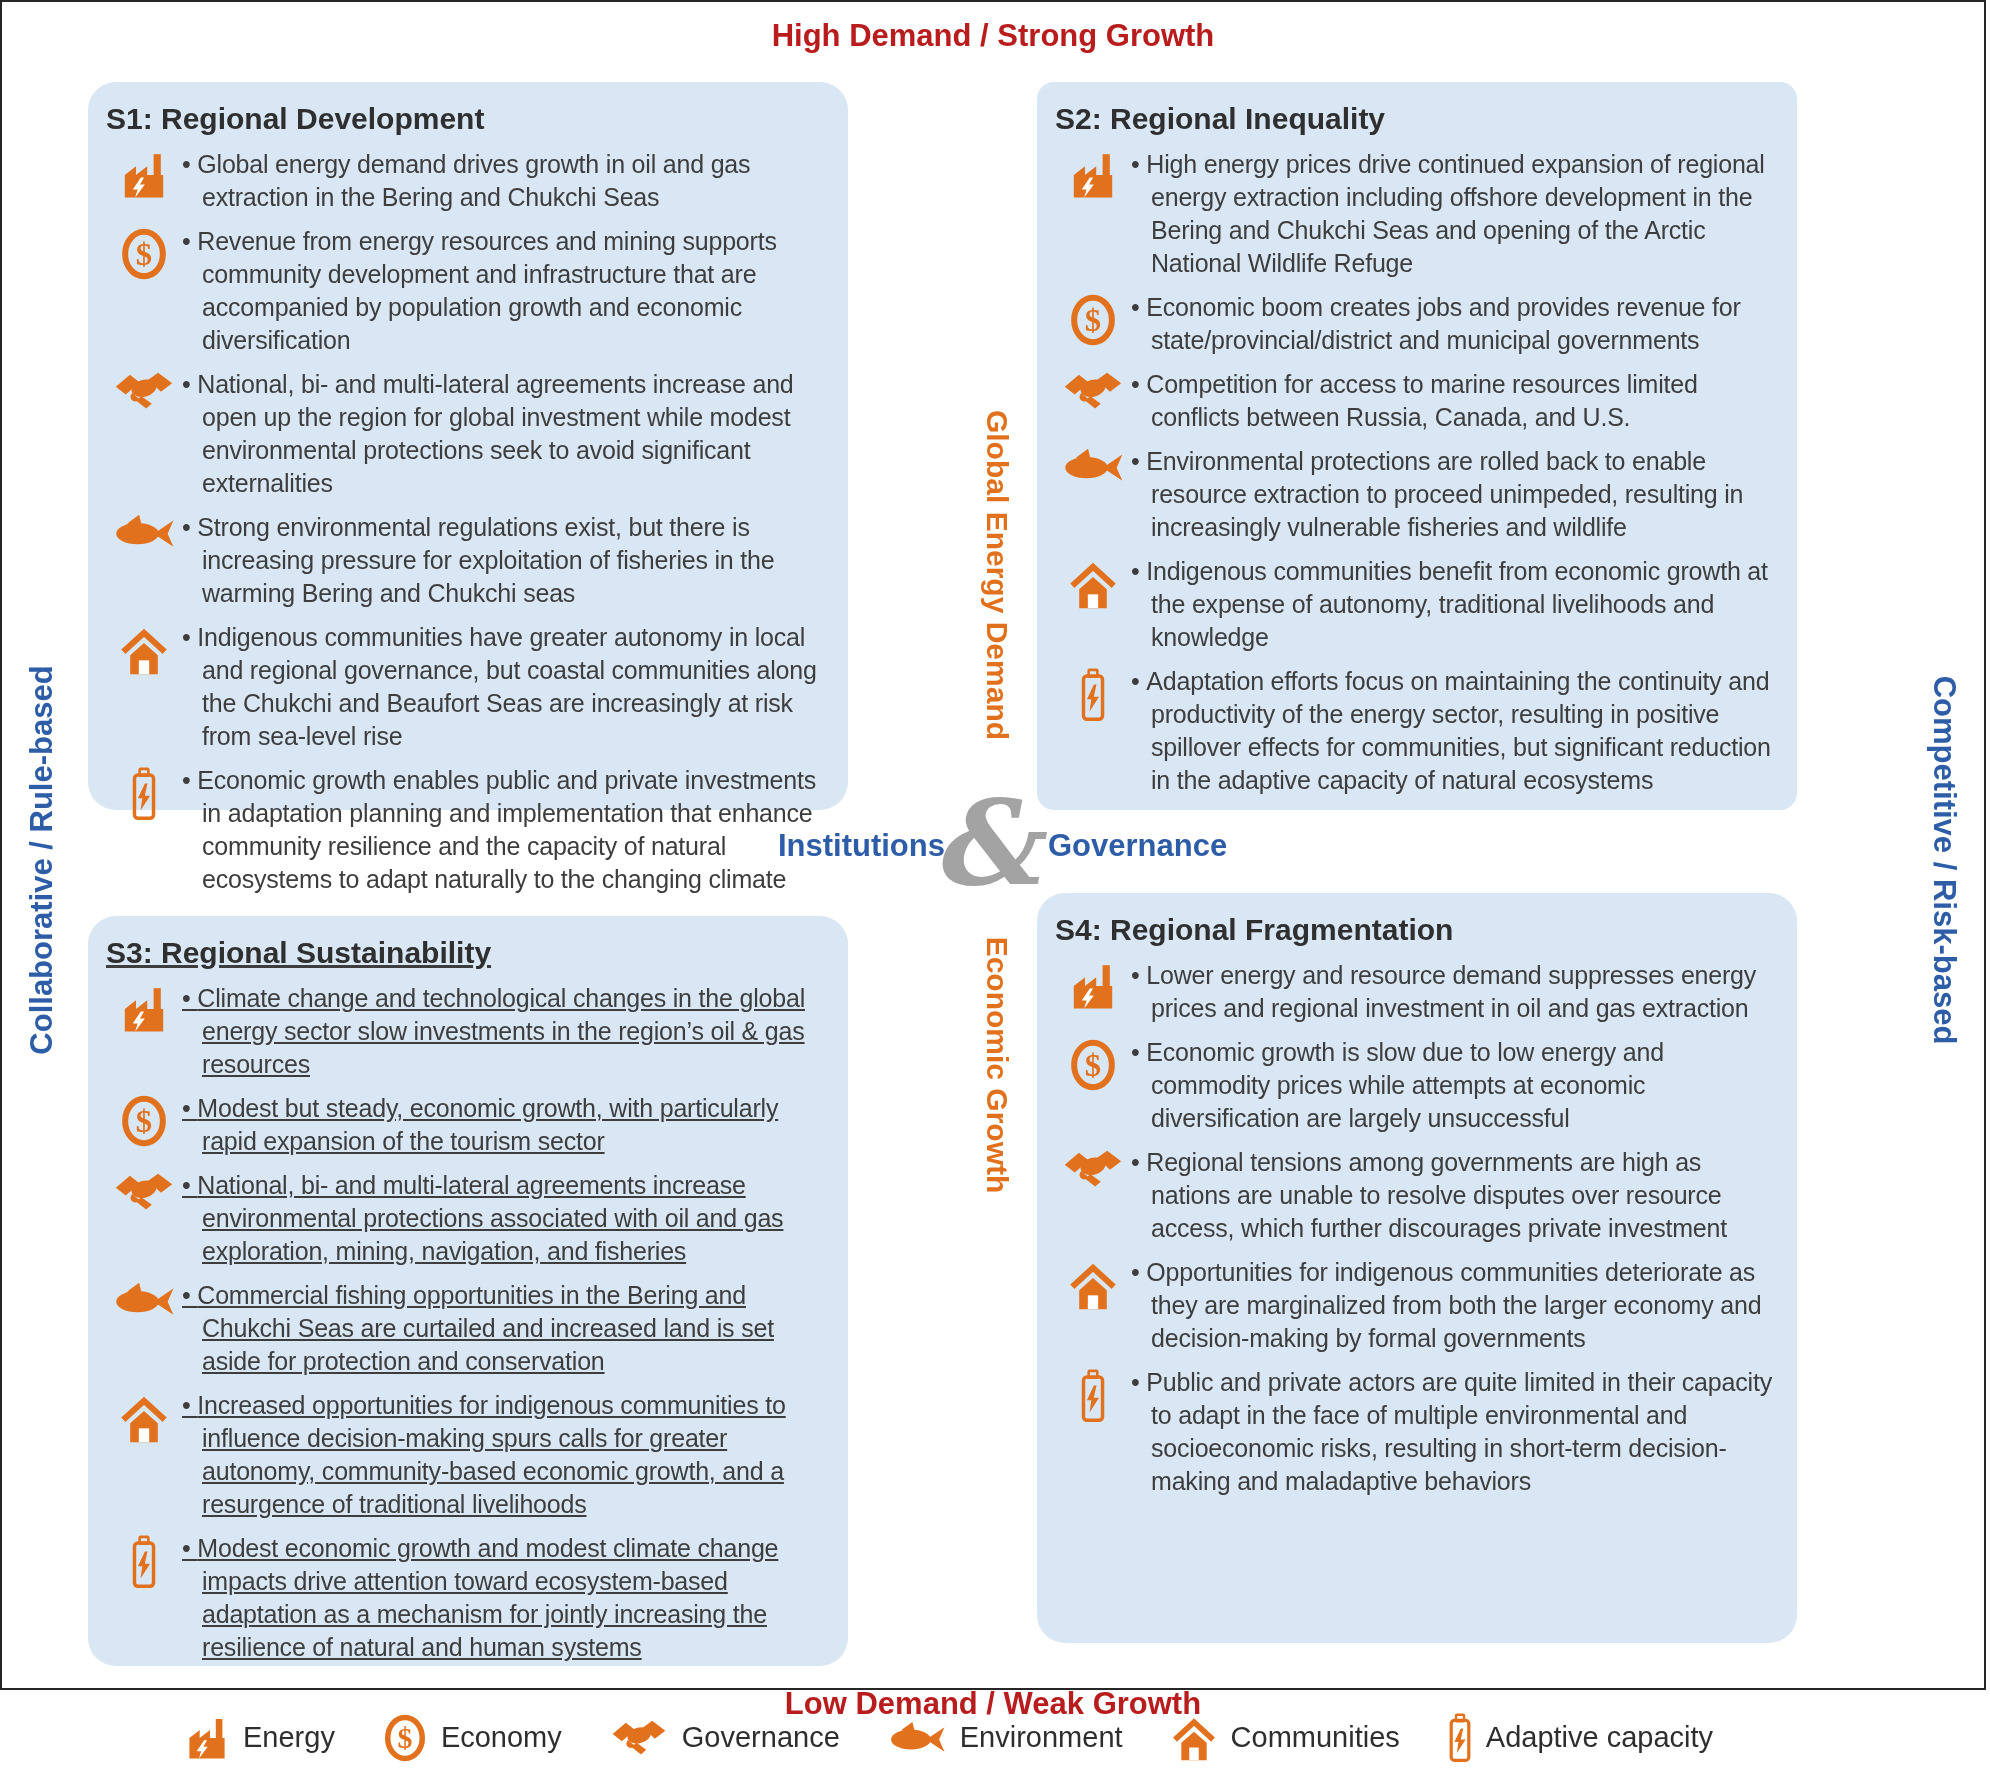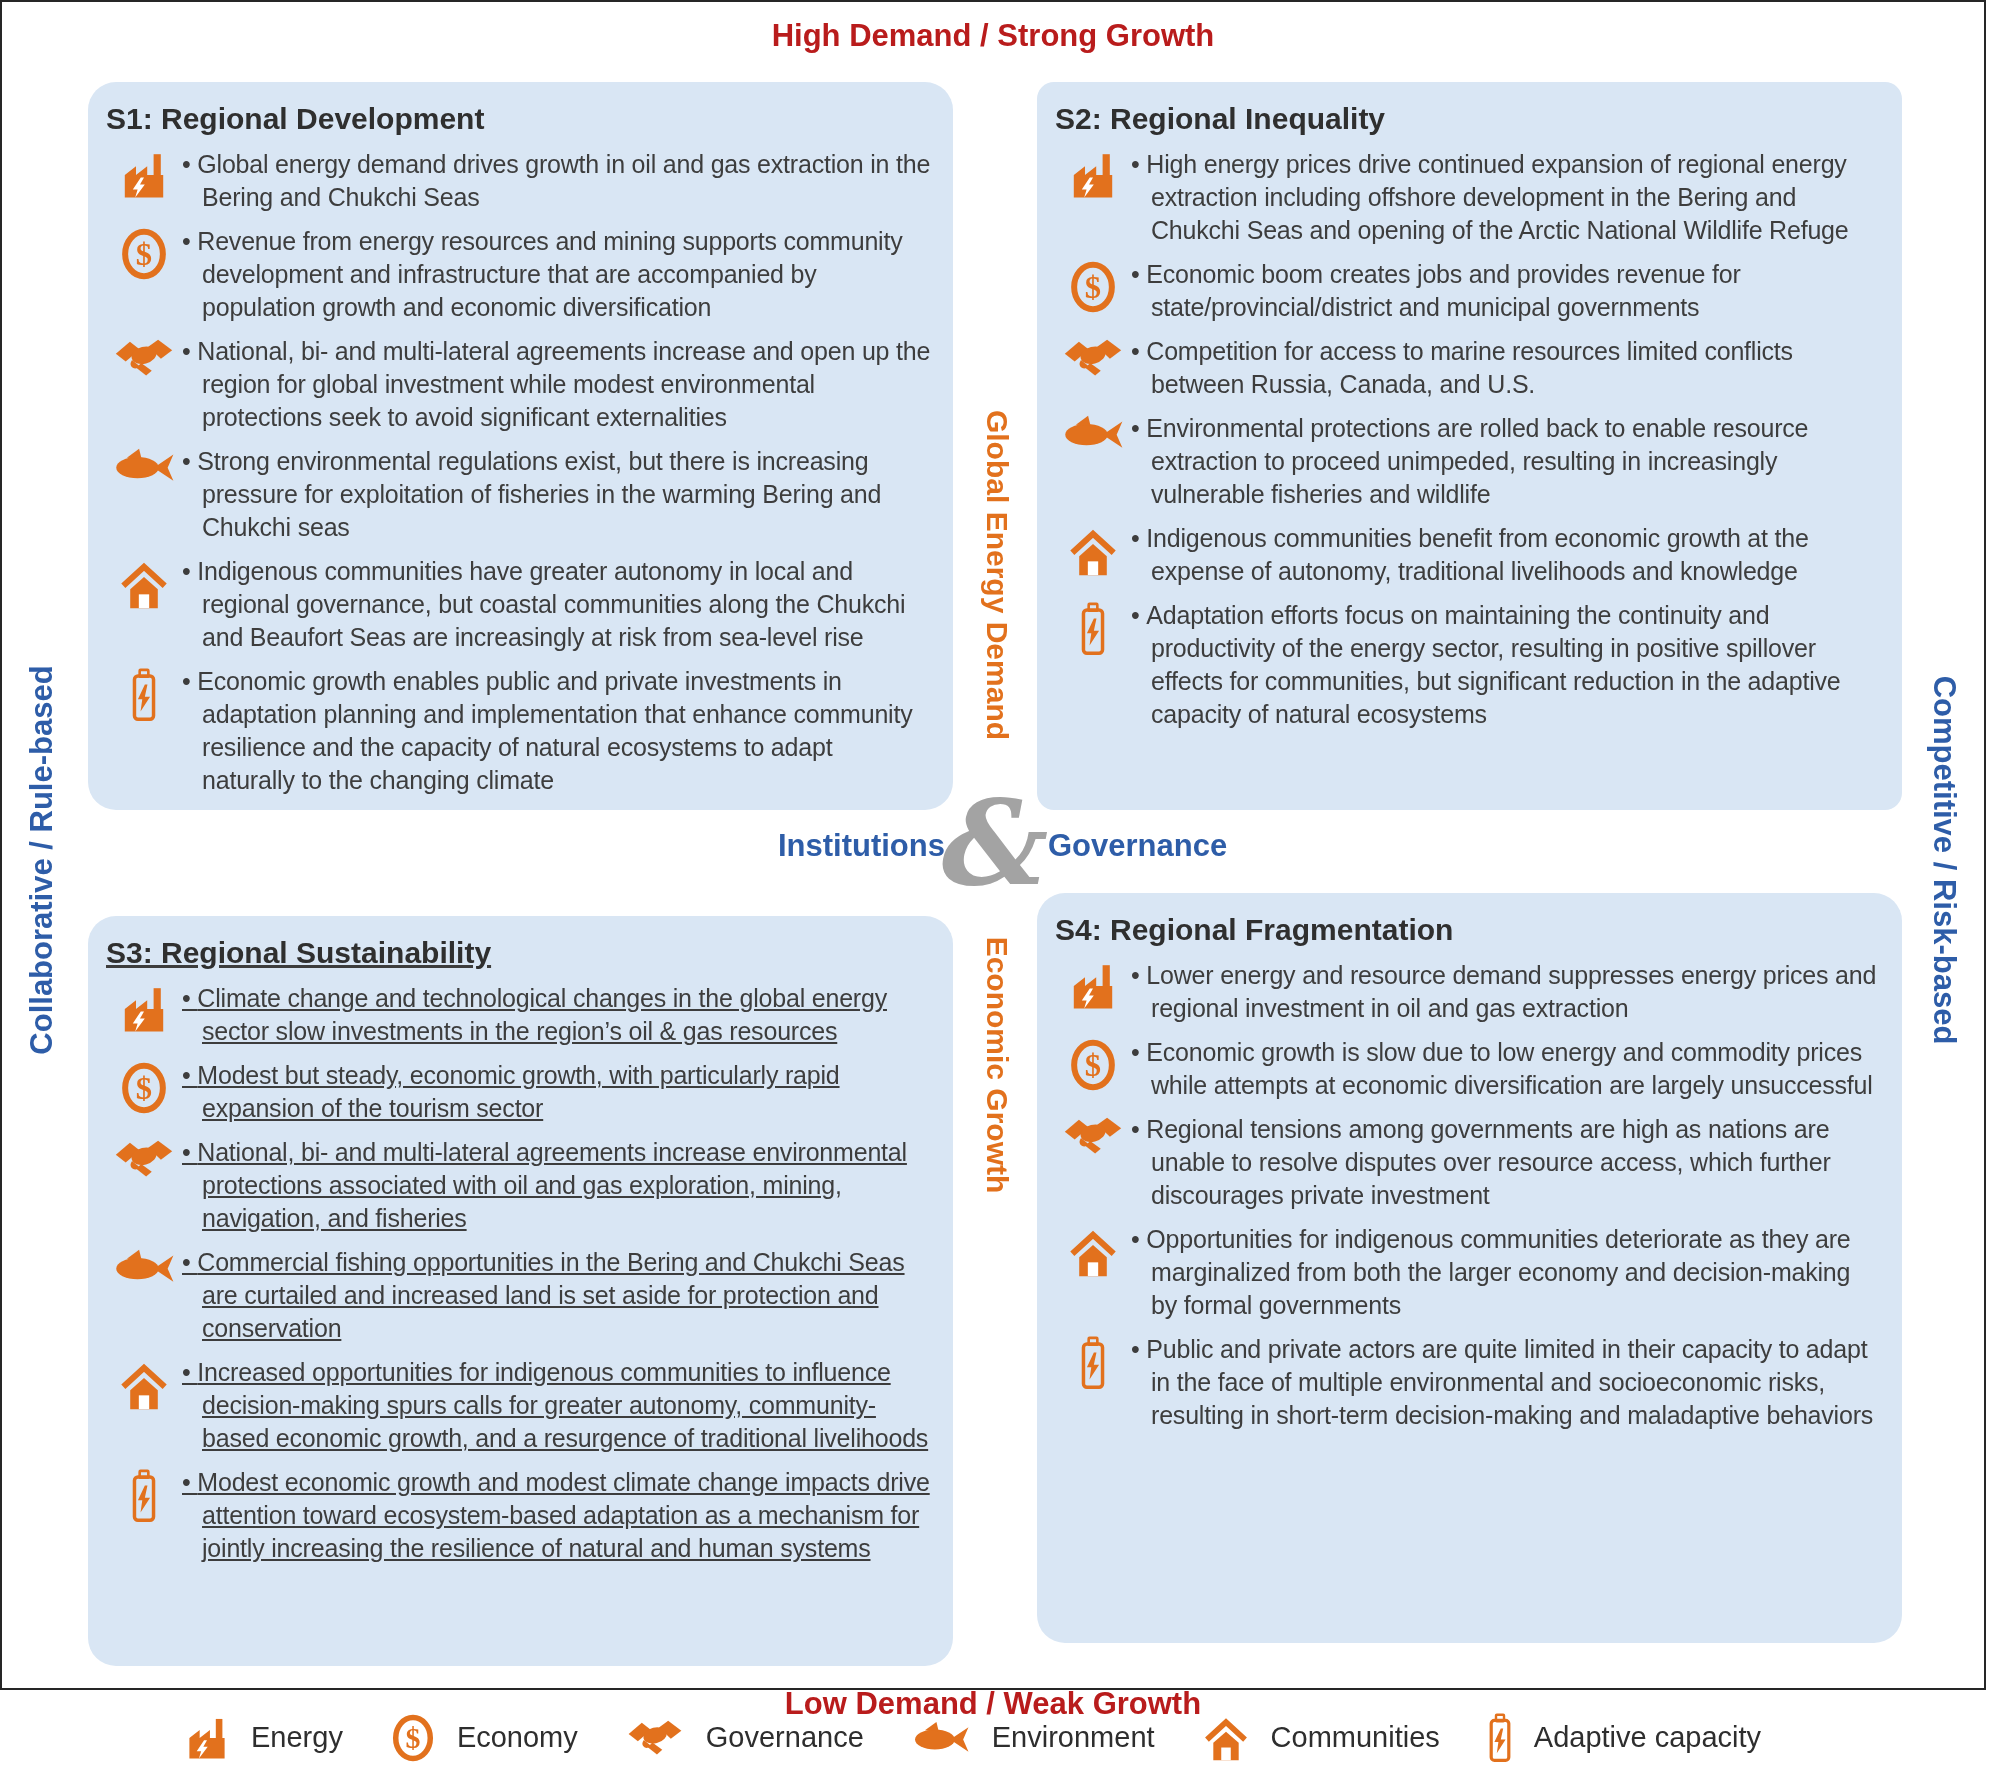--- a/index.html
+++ b/index.html
@@ -32,21 +32,21 @@
   .center-amp {
     position:absolute; left:935px; top:778px; width:120px; height:140px;
     text-align:center; font-family:"DejaVu Serif", serif; font-style:italic;
     font-size:118px; line-height:130px; color:#a3a3a3; font-weight:bold;
   }
   .center-word { position:absolute; top:828px; font-size:31px; font-weight:bold; color:#2e5da8; }
   .cw-left  { left:595px; width:350px; text-align:right; }
   .cw-right { left:1048px; width:350px; text-align:left; }
 
   .panel {
-    position:absolute; width:865px; background:#d9e6f4; border-radius:28px;
+    position:absolute; width:760px; background:#d9e6f4; border-radius:28px;
     box-sizing:border-box; padding:20px 22px 18px 18px;
   }
   .p-s1 { left:88px;   top:82px;  height:728px; }
   .p-s2 { left:1037px; top:82px;  height:728px;border-radius:17px; }
   .p-s3 { left:88px;   top:916px; height:750px;text-decoration:underline; }
   .p-s4 { left:1037px; top:893px; height:750px; }
   .ptitle { margin:0 0 12px 0; font-size:30px; font-weight:bold; color:#2f2f2f; }
   .bullet { display:flex; align-items:flex-start; margin-top:11px; }
   .icol { flex:0 0 76px; display:flex; justify-content:center; padding-top:3px; }
   .btext {
@@ -60,21 +60,21 @@
   .ic-economy      { width:48px; height:52px; }
   .ic-governance   { width:62px; height:40px; }
   .ic-environment  { width:62px; height:36px; }
   .ic-communities  { width:50px; height:52px; }
   .ic-adaptive     { width:26px; height:54px; }
 
   .legend {
     position:absolute; left:0; top:1698px; width:1990px; height:79px;
     display:flex; align-items:center; padding-left:185px; box-sizing:border-box; gap:48px;
   }
-  .legend-item { display:flex; align-items:center; gap:22px; }
+  .legend-item { display:flex; align-items:center; gap:14px; }
   .legend-item .llabel { font-size:29px; color:#2e2e2e; }
   .lg-energy      { width:44px; height:44px; }
   .lg-economy     { width:44px; height:48px; }
   .lg-governance  { width:58px; height:38px; }
   .lg-environment { width:58px; height:34px; }
   .lg-communities { width:46px; height:48px; }
   .lg-adaptive    { width:24px; height:50px; }
 </style>
 </head>
 <body>

